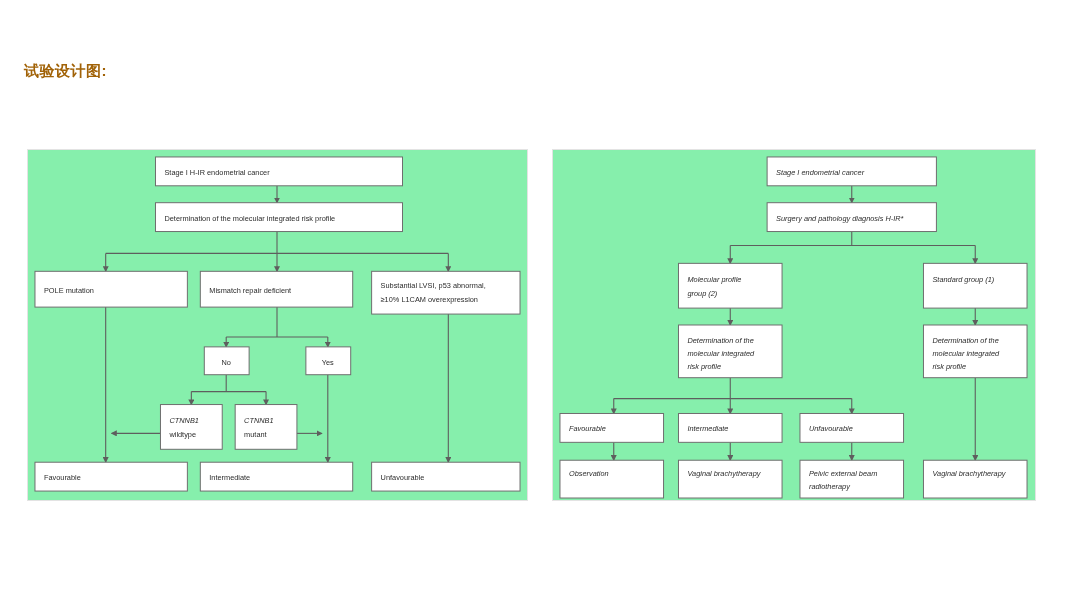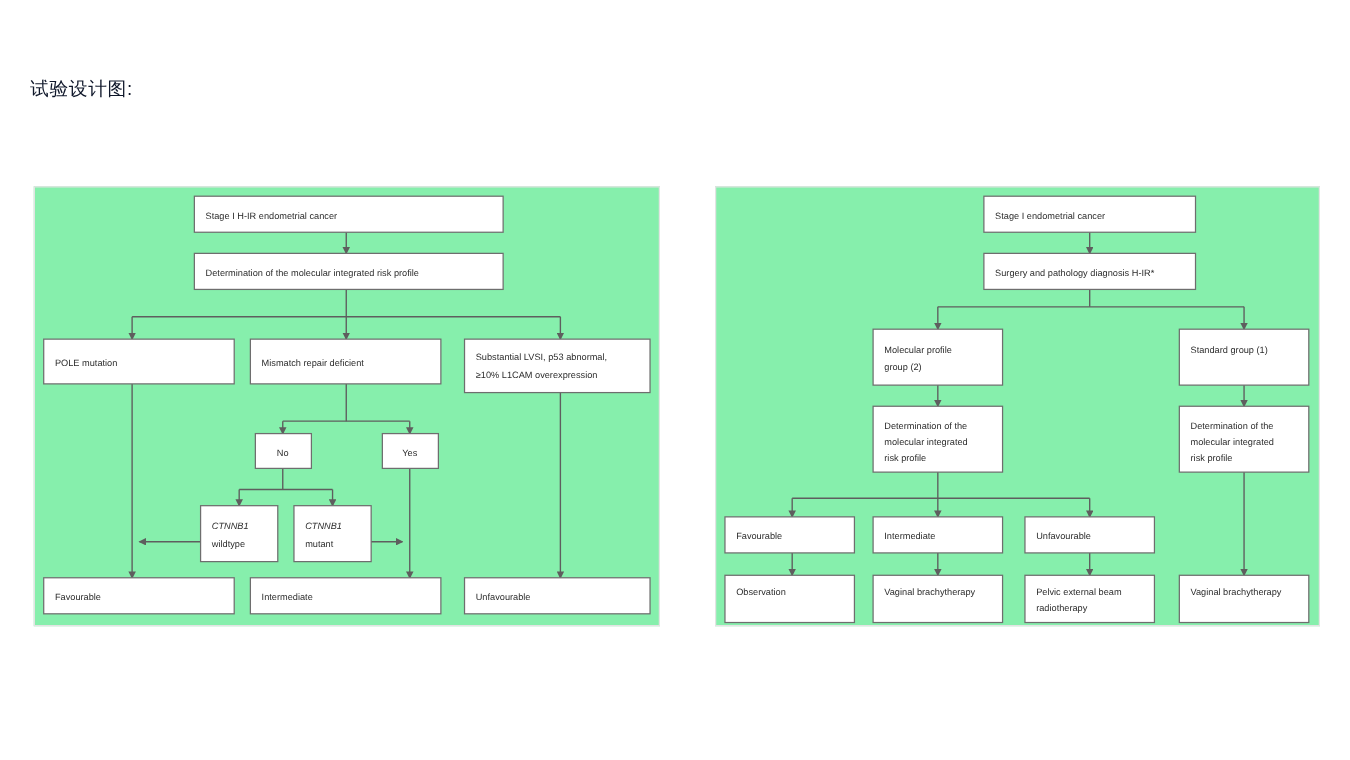--- a/index.html
+++ b/index.html
@@ -13,42 +13,43 @@
     height: 608px;
     position: relative;
     font-family: "Liberation Sans", "DejaVu Sans", sans-serif;
     overflow: hidden;
   }
   #page-title {
     position: absolute;
     left: 24px;
     top: 62px;
     font-size: 15px;
-    font-weight: normal;
-    color: #0f172a;
+    font-weight: bold;
+    color: #a16207;
     letter-spacing: 0.5px;
     white-space: nowrap;
   }
   .figure-panel {
     position: absolute;
     background: #86efac;
     border: 1px solid #e3e3e3;
     box-sizing: border-box;
   }
   #panel-left {
     left: 27px;
     top: 149px;
     width: 501px;
     height: 352px;
   }
   #panel-right {
-    left: 572px;
+    left: 552px;
     top: 149px;
     width: 484px;
     height: 352px;
+    font-style: italic;
   }
   .flow-svg {
     display: block;
     width: 100%;
     height: 100%;
   }
   .flow-svg .node-box {
     fill: #ffffff;
     stroke: #6e6e6e;
     stroke-width: 1;

